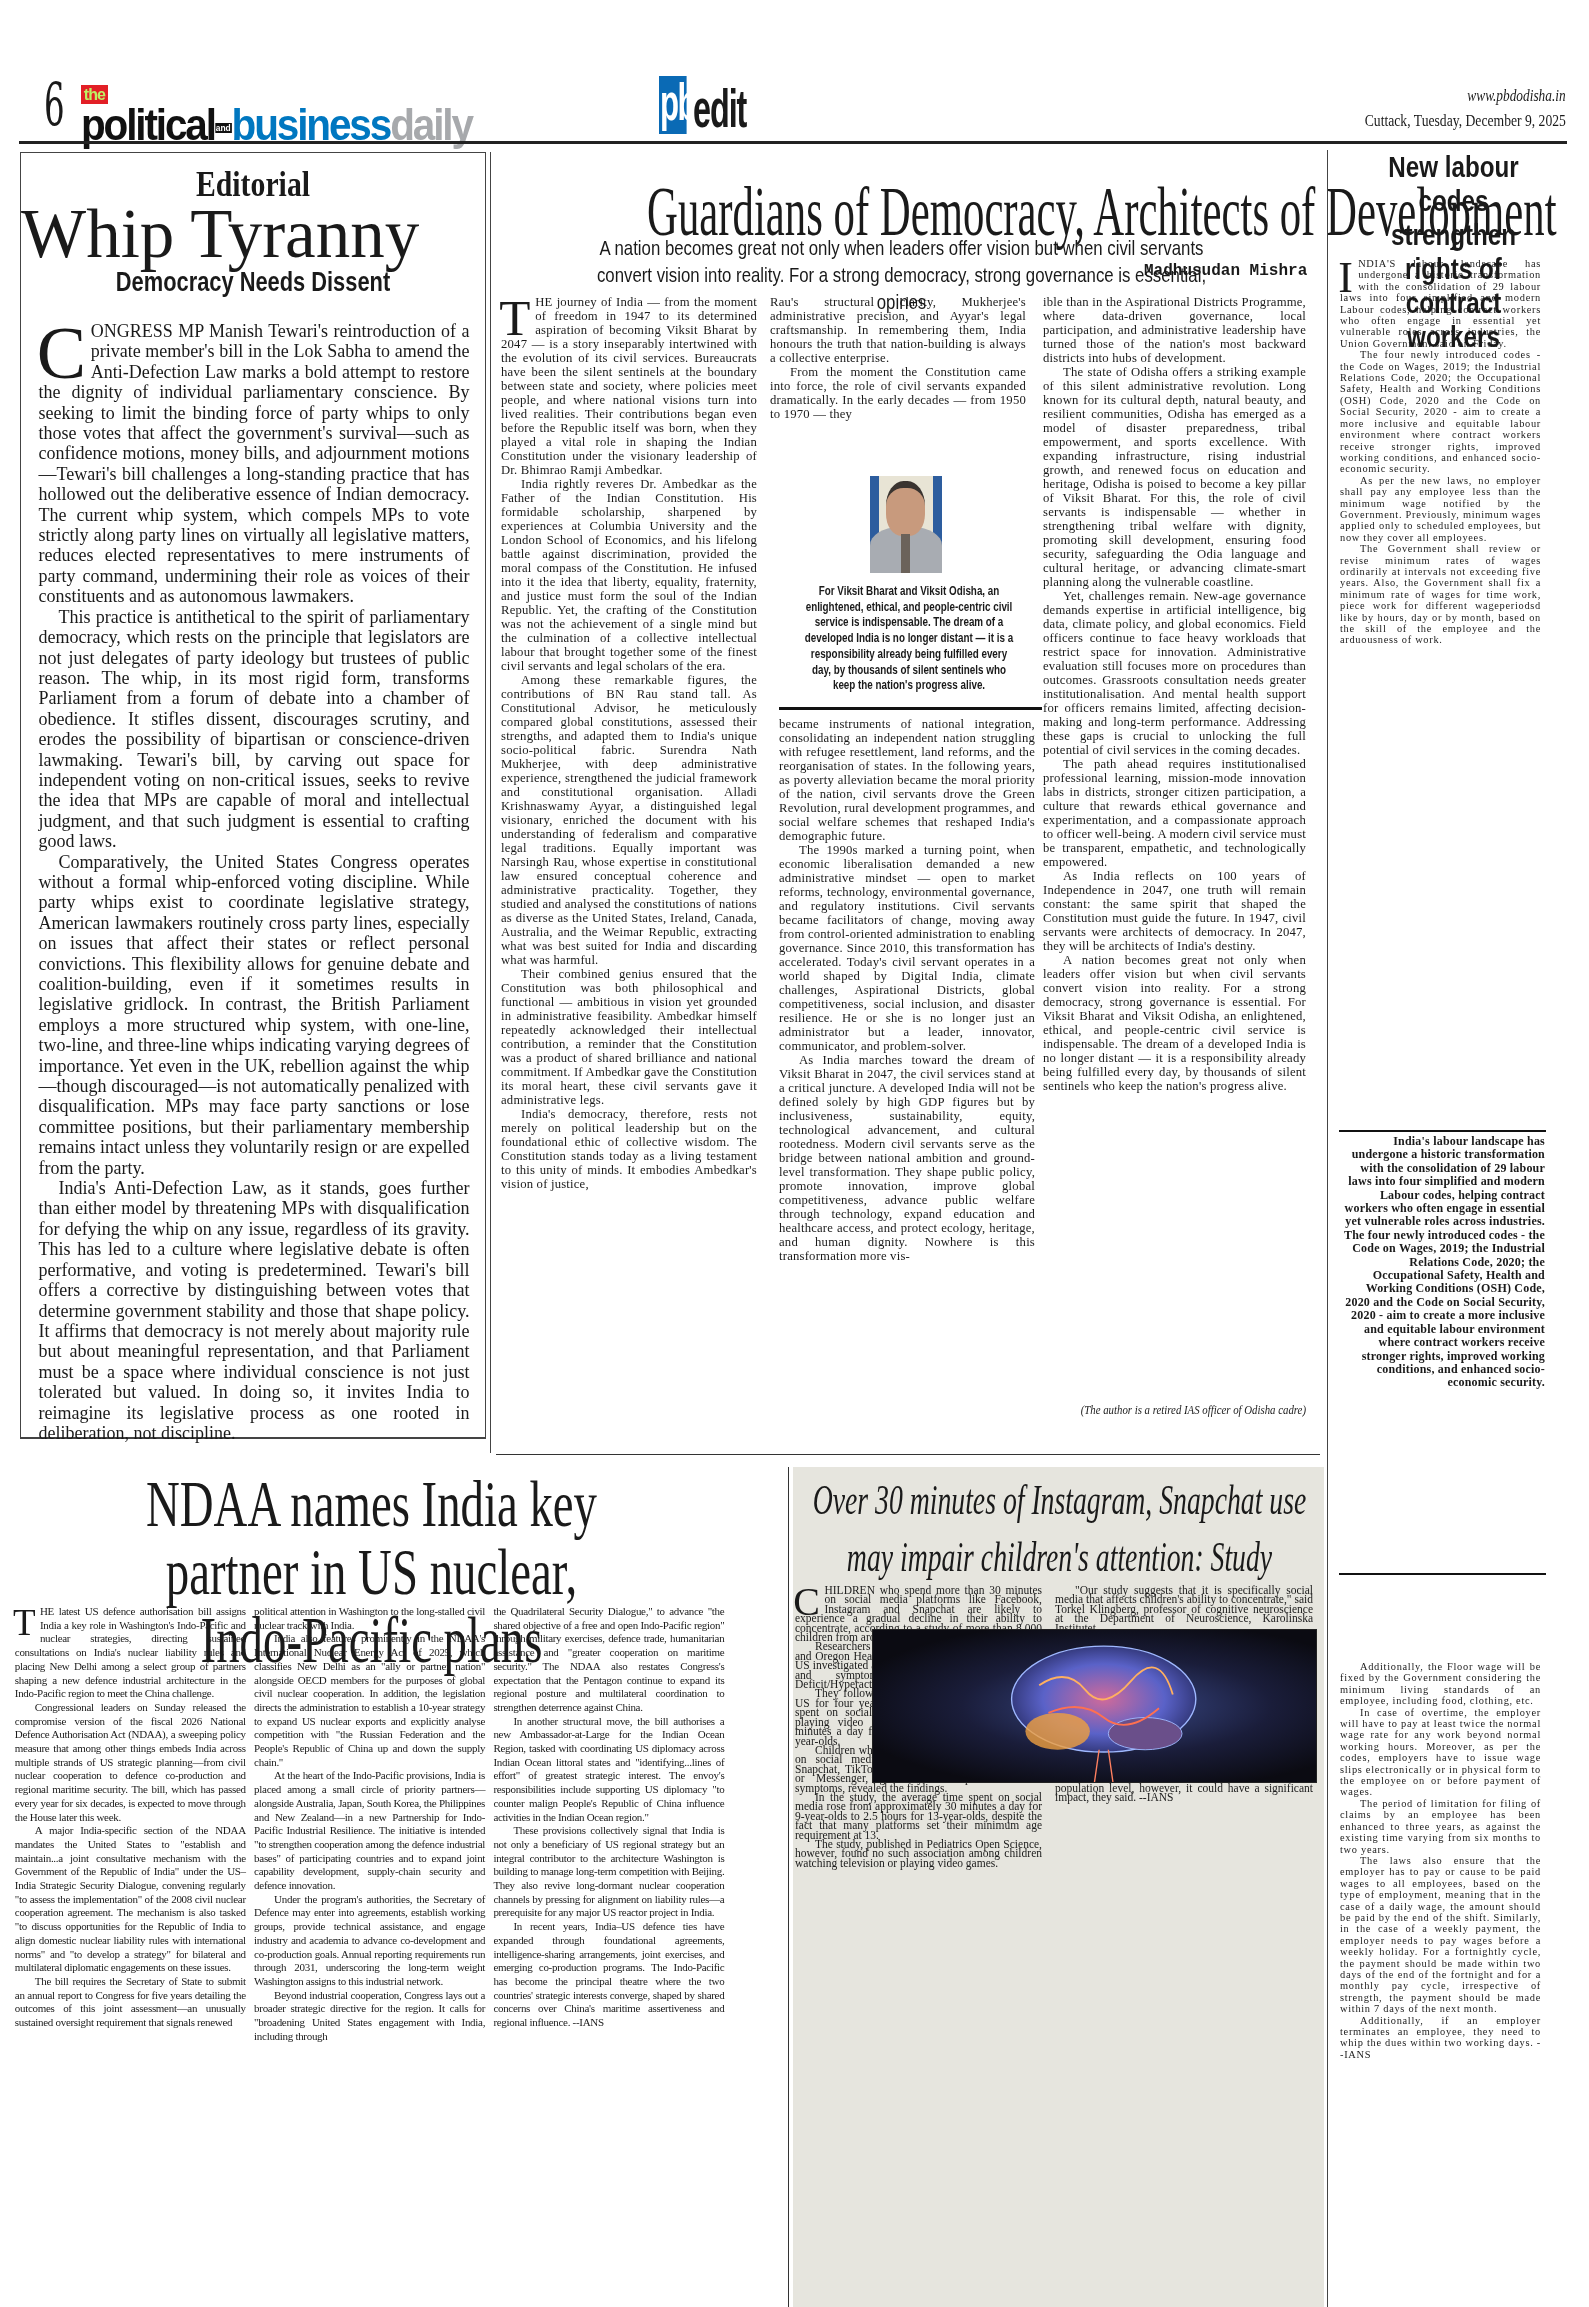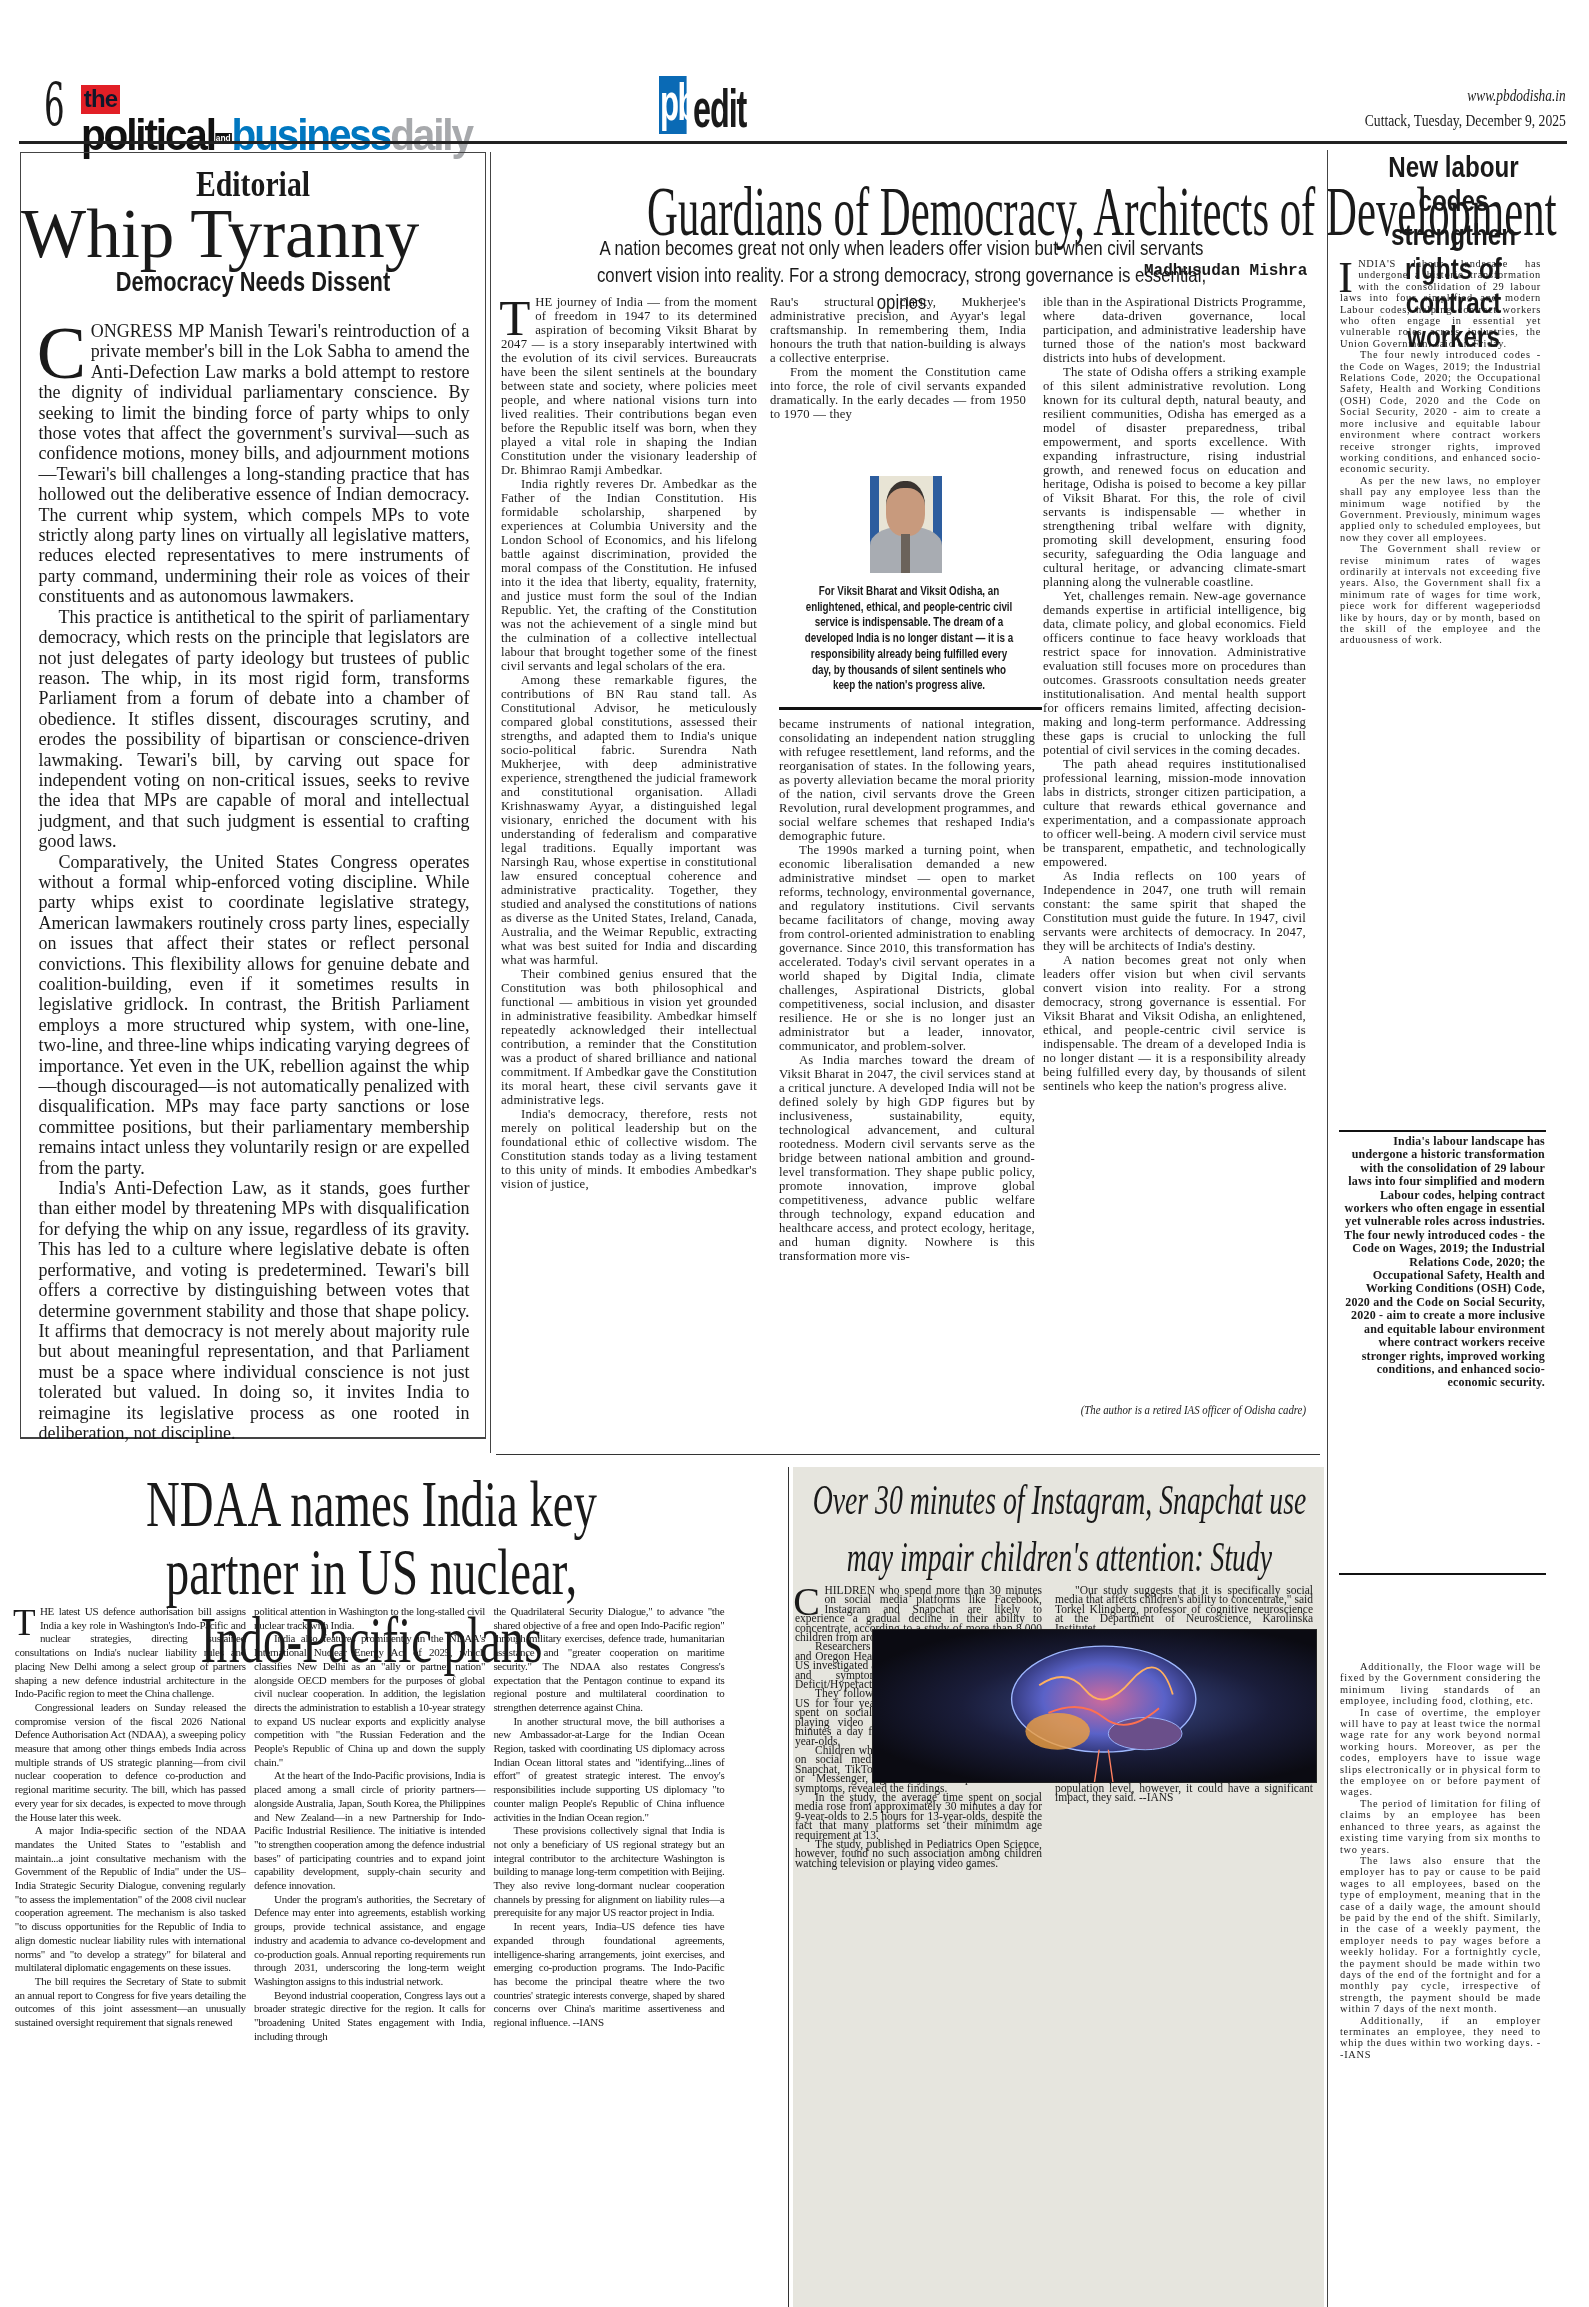--- a/index.html
+++ b/index.html
@@ -4,21 +4,21 @@
 <style>
   html, body { margin:0; padding:0; background:#fff; }
   body { width:1589px; height:2452px; position:relative; overflow:hidden; font-family:"Liberation Serif", serif; color:#1a1a1a; }
   .abs { position:absolute; }
   p { margin:0; }
   .just { text-align:justify; hyphens:auto; }
 
   
   #pageno { left:44px; top:76px; font-family:"DejaVu Serif", serif; font-size:59px; line-height:1; transform:scaleX(0.55); transform-origin:left top; }
   #logo { left:81px; top:85px; }
-  #logo .the { display:inline-block; background:#e21f26; color:#0f172a; font-family:"Liberation Sans", sans-serif; font-weight:bold; font-size:24px; padding:0 2.8px; line-height:1.2; letter-spacing:-0.9px; }
+  #logo .the { display:inline-block; background:#e21f26; color:#bef264; font-family:"Liberation Sans", sans-serif; font-weight:bold; font-size:16px; padding:0 2.8px; line-height:1.2; letter-spacing:-0.9px; }
   #logo .name { font-family:"Liberation Sans", sans-serif; font-weight:bold; font-size:44px; letter-spacing:-2.3px; line-height:0.95; white-space:nowrap; transform:scaleX(0.92); transform-origin:left; }
   #logo .pol { color:#111; }
   #logo .and { font-size:9.2px; background:#111; color:#fff; letter-spacing:0; padding:0 0.9px; vertical-align:middle; }
   #logo .bus { color:#0077c0; }
   #logo .daily { color:#a7a9ac; }
   #pbd { left:659px; top:76px; display:flex; align-items:flex-end; }
   #pbd .box { background:#0a6ab5; color:#fff; font-family:"Liberation Sans", sans-serif; font-weight:bold; font-size:52px; line-height:1; padding:0 1.8px; height:58px; letter-spacing:-2.8px; transform:scaleX(0.6); transform-origin:left; display:inline-block; width:42px; overflow:visible; }
   #pbd .edit { font-family:"Liberation Sans", sans-serif; font-weight:bold; font-size:54px; line-height:0.95; letter-spacing:-1.8px; margin-left:-12px; transform:scaleX(0.6); transform-origin:left; display:inline-block; }
   #site { right:23px; top:87px; font-style:italic; font-size:15.7px; transform:scaleX(0.85); transform-origin:right; }
   #dateline { right:23px; top:110px; font-size:17.5px; transform:scaleX(0.78); transform-origin:right; }

